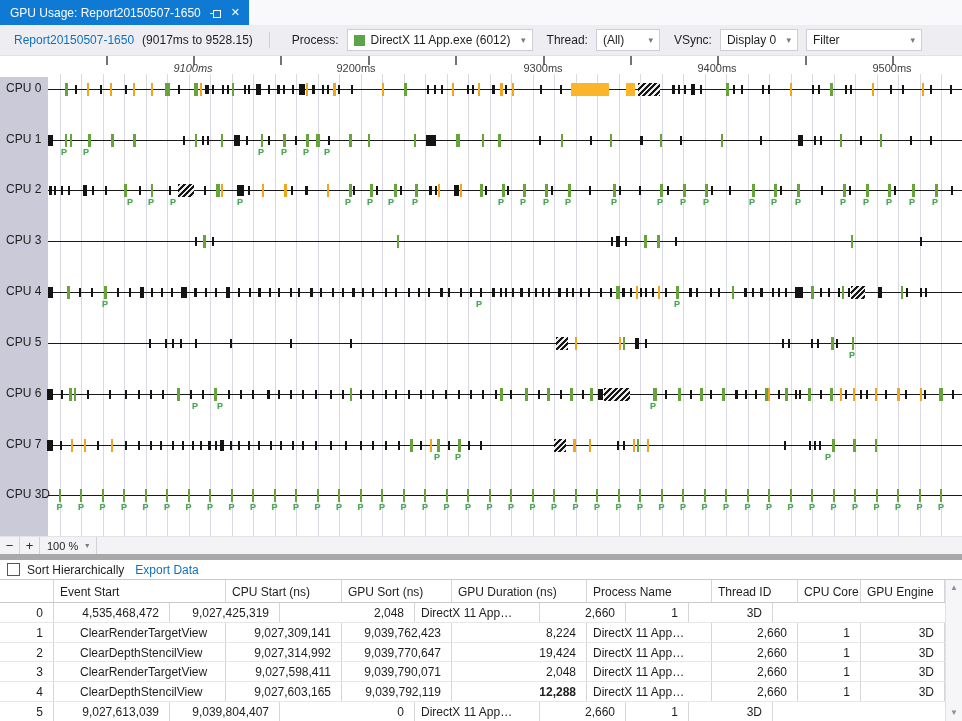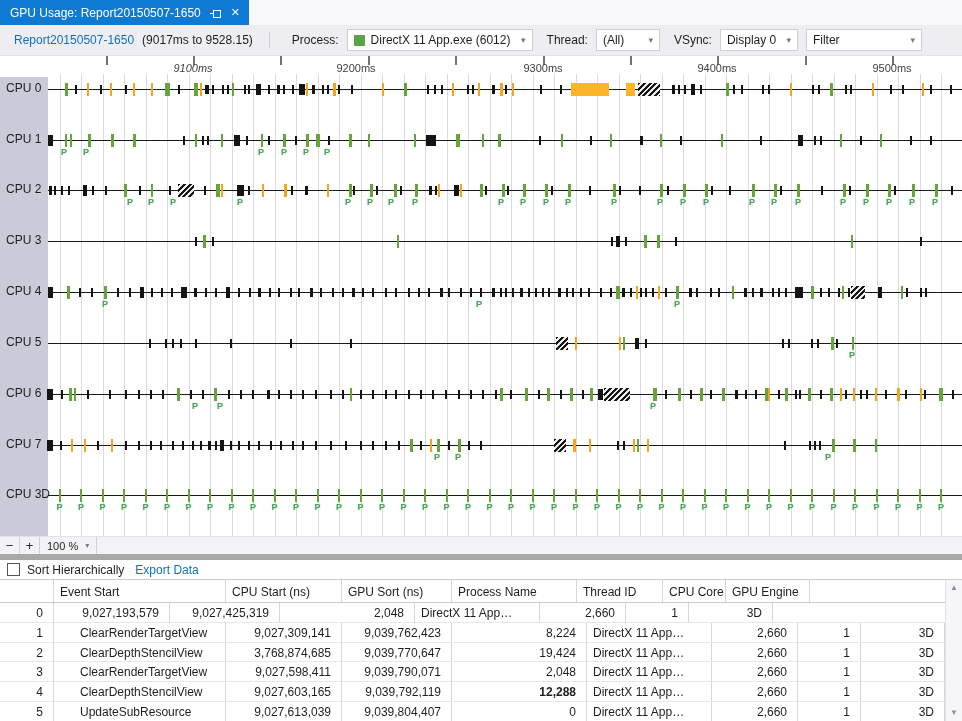--- a/index.html
+++ b/index.html
@@ -759,29 +759,30 @@
   <span>Sort Hierarchically</span>
   <span class="link" style="margin-left:4px;">Export Data</span>
 </div>
 
 <div class="grid">
   <div class="gheader" id="gheader">
       <div class="gh" style="width: 54px;"></div>
       <div class="gh" style="width: 172px;">Event Start</div>
       <div class="gh" style="width: 116px;">CPU Start (ns)</div>
       <div class="gh" style="width: 110px;">GPU Sort (ns)</div>
+      <div class="gh" style="width: 135px;">GPU Duration (ns)</div>
       <div class="gh" style="width: 125px;">Process Name</div>
       <div class="gh" style="width: 86px;">Thread ID</div>
       <div class="gh" style="width: 63px;">CPU Core</div>
       <div class="gh" style="width: 84px;">GPU Engine</div>
     </div>
   <div id="gbody">
       <div class="grow">
         <div class="gc r" style="width: 54px;">0</div>
-        <div class="gc r" style="width: 116px;">9,027,193,579</div>
+        <div class="gc r" style="width: 116px;">4,535,468,472</div>
         <div class="gc r" style="width: 110px;">9,027,425,319</div>
         <div class="gc r" style="width: 135px;">2,048</div>
         <div class="gc" style="width: 125px;">DirectX 11 App…</div>
         <div class="gc r" style="width: 86px;">2,660</div>
         <div class="gc r" style="width: 63px;">1</div>
         <div class="gc r" style="width: 84px;">3D</div>
       </div>
       <div class="grow">
         <div class="gc r" style="width: 54px;">1</div>
         <div class="gc indent" style="width: 172px;">ClearRenderTargetView</div>
@@ -789,21 +790,21 @@
         <div class="gc r" style="width: 110px;">9,039,762,423</div>
         <div class="gc r" style="width: 135px;">8,224</div>
         <div class="gc" style="width: 125px;">DirectX 11 App…</div>
         <div class="gc r" style="width: 86px;">2,660</div>
         <div class="gc r" style="width: 63px;">1</div>
         <div class="gc r" style="width: 84px;">3D</div>
       </div>
       <div class="grow">
         <div class="gc r" style="width: 54px;">2</div>
         <div class="gc indent" style="width: 172px;">ClearDepthStencilView</div>
-        <div class="gc r" style="width: 116px;">3,768,874,685</div>
+        <div class="gc r" style="width: 116px;">9,027,314,992</div>
         <div class="gc r" style="width: 110px;">9,039,770,647</div>
         <div class="gc r" style="width: 135px;">19,424</div>
         <div class="gc" style="width: 125px;">DirectX 11 App…</div>
         <div class="gc r" style="width: 86px;">2,660</div>
         <div class="gc r" style="width: 63px;">1</div>
         <div class="gc r" style="width: 84px;">3D</div>
       </div>
       <div class="grow">
         <div class="gc r" style="width: 54px;">3</div>
         <div class="gc indent" style="width: 172px;">ClearRenderTargetView</div>
@@ -821,21 +822,20 @@
         <div class="gc r" style="width: 116px;">9,027,603,165</div>
         <div class="gc r" style="width: 110px;">9,039,792,119</div>
         <div class="gc r" style="width: 135px; font-weight: bold;">12,288</div>
         <div class="gc" style="width: 125px;">DirectX 11 App…</div>
         <div class="gc r" style="width: 86px;">2,660</div>
         <div class="gc r" style="width: 63px;">1</div>
         <div class="gc r" style="width: 84px;">3D</div>
       </div>
       <div class="grow">
         <div class="gc r" style="width: 54px;">5</div>
-        <div class="gc indent" style="width: 172px;">UpdateSubResource</div>
         <div class="gc r" style="width: 116px;">9,027,613,039</div>
         <div class="gc r" style="width: 110px;">9,039,804,407</div>
         <div class="gc r" style="width: 135px;">0</div>
         <div class="gc" style="width: 125px;">DirectX 11 App…</div>
         <div class="gc r" style="width: 86px;">2,660</div>
         <div class="gc r" style="width: 63px;">1</div>
         <div class="gc r" style="width: 84px;">3D</div>
       </div>
     </div>
   <div class="vscroll">

